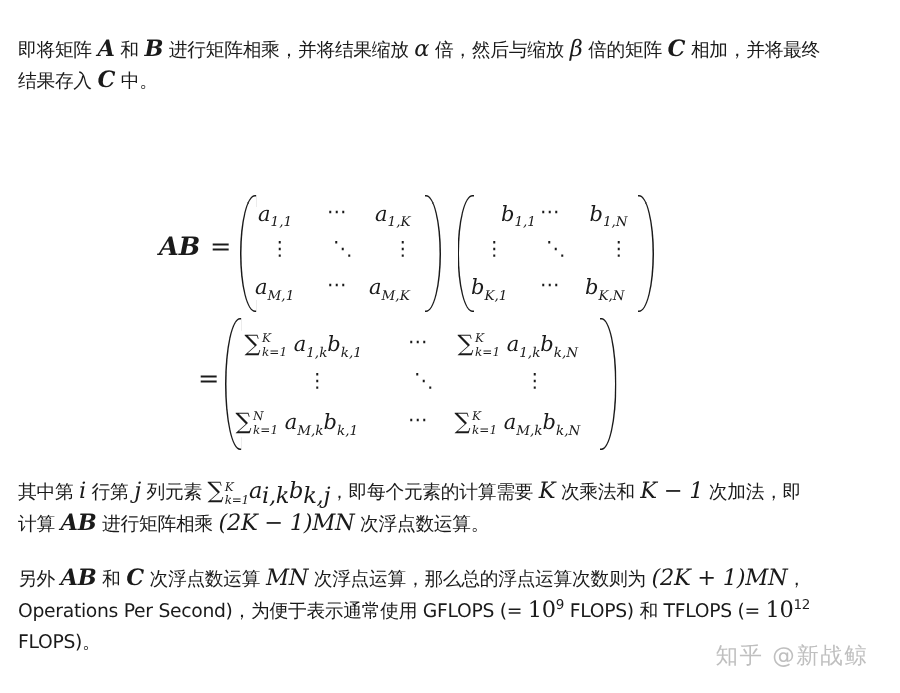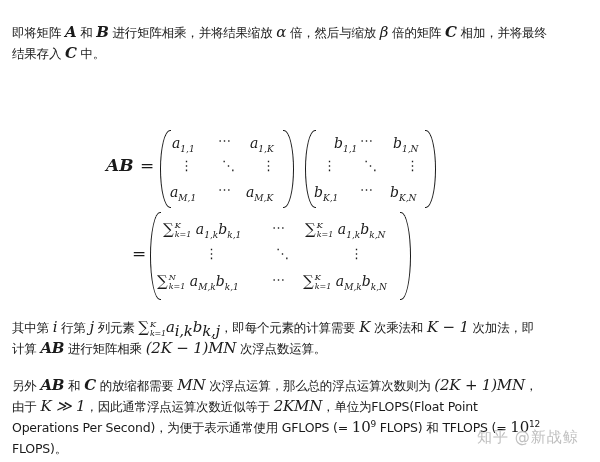--- a/index.html
+++ b/index.html
@@ -124,24 +124,21 @@
   <span class="line">
     <span>其中第 </span><span class="m">i</span><span> 行第 </span><span class="m">j</span><span> 列元素 </span><span><span class="sumop">∑</span><span class="sumlim"><span>K</span><span>k=1</span></span><span class="m">a</span><sub class="m">i,k</sub><span class="m">b</span><sub class="m">k,j</sub></span><span>，即每个元素的计算需要 </span><span class="m">K</span><span> 次乘法和 </span><span class="m">K − 1</span><span> 次加法，即</span>
   </span>
   <span class="line">
     <span>计算 </span><span class="mb">AB</span><span> 进行矩阵相乘 </span><span class="m">(2K − 1)MN</span><span> 次浮点数运算。</span>
   </span>
 </div>
 
 <div class="para" style="top:375px;">
   <span class="line">
-    <span>另外 </span><span class="mb">AB</span><span> 和 </span><span class="mb">C</span><span> 的放缩都需要 </span><span class="m">MN</span><span> 次浮点运算，那么总的浮点运算次数则为 </span><span class="m">(2K + 1)MN</span><span>，</span>
-  </span>
-  <span class="line">
-    <span>由于 </span><span class="m">K ≫ 1</span><span>，因此通常浮点运算次数近似等于 </span><span class="m">2KMN</span><span>，单位为FLOPS(Float Point</span>
+    <span>另外 </span><span class="mb">AB</span><span> 和 </span><span class="mb">C</span><span> 次浮点数运算 </span><span class="m">MN</span><span> 次浮点运算，那么总的浮点运算次数则为 </span><span class="m">(2K + 1)MN</span><span>，</span>
   </span>
   <span class="line">
     <span>Operations Per Second)，为便于表示通常使用 GFLOPS (= </span><span class="mr">10</span><sup>9</sup><span> FLOPS) 和 TFLOPS (= </span><span class="mr">10</span><sup>12</sup>
   </span>
   <span class="line">
     <span>FLOPS)。</span>
   </span>
 </div>
 
 <div class="watermark">知乎 @新战鲸</div>

